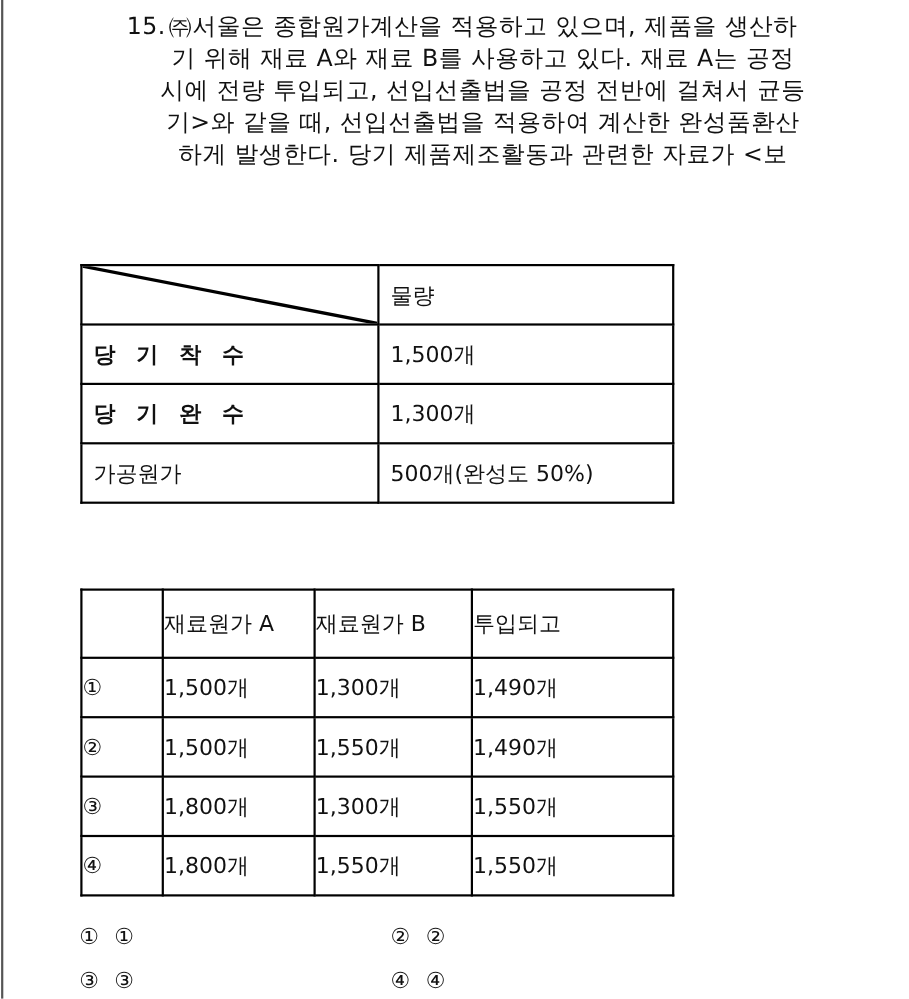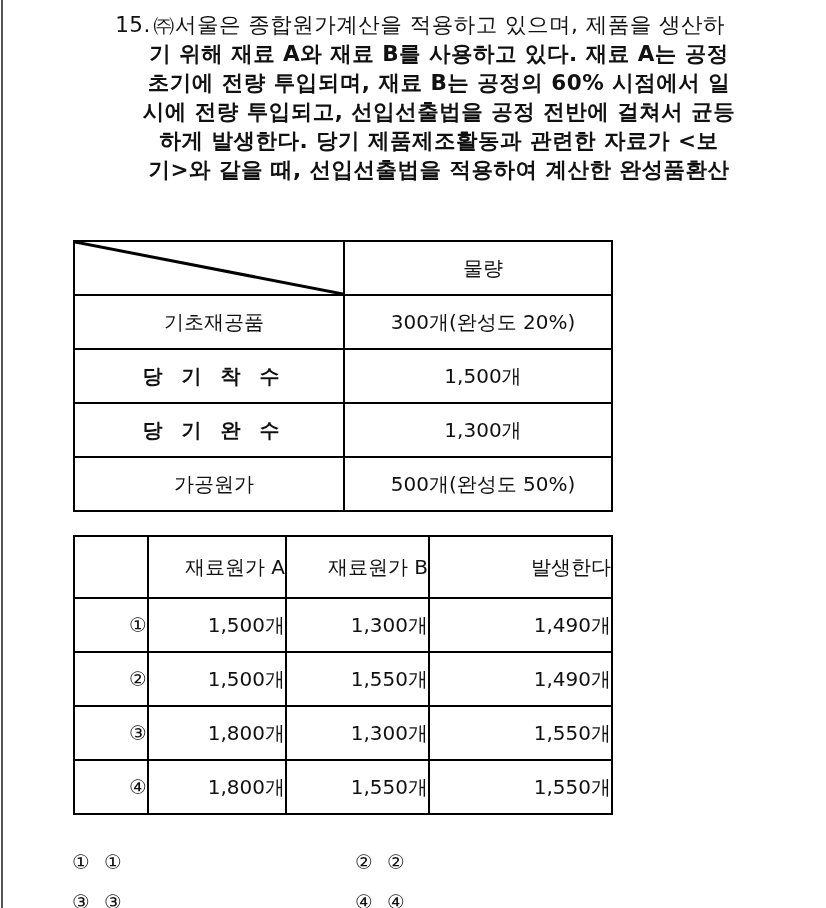--- a/index.html
+++ b/index.html
@@ -11,78 +11,73 @@
   .left-rule {
     position: absolute; left: 1px; top: 0; width: 2px; height: 908px;
     background: #555555;
   }
   .question {
     position: absolute; left: 24px; top: 10px; width: 790px;
     font-size: 21.5px; line-height: 29px; letter-spacing: 0.5px;
   }
   .q-num { display: inline-block; width: 40px; }
   .q-line { display: block; white-space: nowrap; text-align: center; }
-  .q-line.indent { padding-left: 40px; font-weight: bold; }
+  .q-line.indent { padding-left: 40px; }
 
   table.tbl { border-collapse: collapse; position: absolute; }
-  table.tbl td { border: 2.5px solid #000; padding: 0; text-align: center; }
+  table.tbl td { border: 2.5px solid #000; padding: 0; }
 
   #qty-table { left: 73px; top: 240px; width: 540px; }
   #qty-table td { height: 52px; font-size: 20px; padding-left: 10px; }
   #qty-table td.col1 { width: 258px; }
   #qty-table td.diag {
     padding: 0; position: relative;
   }
   #qty-table td.diag svg { position: absolute; left: 0; top: 0; width: 100%; height: 100%; }
   .spaced { letter-spacing: 6px; font-weight: bold; }
 
   #opt-table { left: 73px; top: 535px; width: 540px; }
-  #opt-table td { text-align: right; font-size: 20px; height: 52px; }
+  #opt-table td { text-align: left; font-size: 20px; height: 52px; }
   #opt-table tr.head td { height: 60px; }
   #opt-table td.c0 { width: 72px; }
   #opt-table td.c1 { width: 136px; }
   #opt-table td.c2 { width: 141px; border-radius: 31px; }
 
   .choices {
     position: absolute; left: 72px; top: 834px; width: 600px;
     font-size: 20px;
   }
   .choice-row { height: 40px; position: relative; }
-  .choice { position: absolute; top: 16px; }
+  .choice { position: absolute; top: 5px; }
   .choice.left { left: 0; }
   .choice.right { left: 283px; text-align: center; }
   .choice span { margin-right: 14px; }
 </style>
 </head>
 <body>
 
 <div class="left-rule"></div>
 
 <div class="question">
   <span class="q-line"><span class="q-num">15.</span><span>㈜서울은 종합원가계산을 적용하고 있으며, 제품을 생산하</span></span>
   <span class="q-line indent">기 위해 재료 A와 재료 B를 사용하고 있다. 재료 A는 공정</span>
-  <span class="q-line indent">초기에 전량 투입되며, 재료 B는 공정의 60% 시점에서 일</span>
   <span class="q-line indent">시에 전량 투입되고, 선입선출법을 공정 전반에 걸쳐서 균등</span>
+  <span class="q-line indent">기&gt;와 같을 때, 선입선출법을 적용하여 계산한 완성품환산</span>
   <span class="q-line indent">하게 발생한다. 당기 제품제조활동과 관련한 자료가 &lt;보</span>
-  <span class="q-line indent">기&gt;와 같을 때, 선입선출법을 적용하여 계산한 완성품환산</span>
 </div>
 
 <table class="tbl" id="qty-table">
   <tbody>
       <tr>
     <td class="col1 diag">
       <svg viewBox="0 0 100 100" preserveAspectRatio="none">
         <line x1="0" y1="0" x2="100" y2="100" stroke="#000" stroke-width="3" vector-effect="non-scaling-stroke"></line>
       </svg>
     </td>
     <td>물량</td>
-  </tr>
-  <tr>
-    <td class="col1">기초재공품</td>
-    <td>300개(완성도 20%)</td>
   </tr>
   <tr>
     <td class="col1 spaced">당 기 착 수</td>
     <td>1,500개</td>
   </tr>
   <tr>
     <td class="col1 spaced">당 기 완 수</td>
     <td>1,300개</td>
   </tr>
   <tr>
@@ -91,21 +86,21 @@
   </tr>
 </tbody>
   </table>
 
 <table class="tbl" id="opt-table">
   <tbody>
       <tr class="head">
     <td class="c0"></td>
     <td class="c1">재료원가 A</td>
     <td class="c2">재료원가 B</td>
-    <td>발생한다</td>
+    <td>투입되고</td>
   </tr>
   <tr>
     <td class="c0">①</td>
     <td class="c1">1,500개</td>
     <td class="c2">1,300개</td>
     <td>1,490개</td>
   </tr>
   <tr>
     <td class="c0">②</td>
     <td class="c1">1,500개</td>

